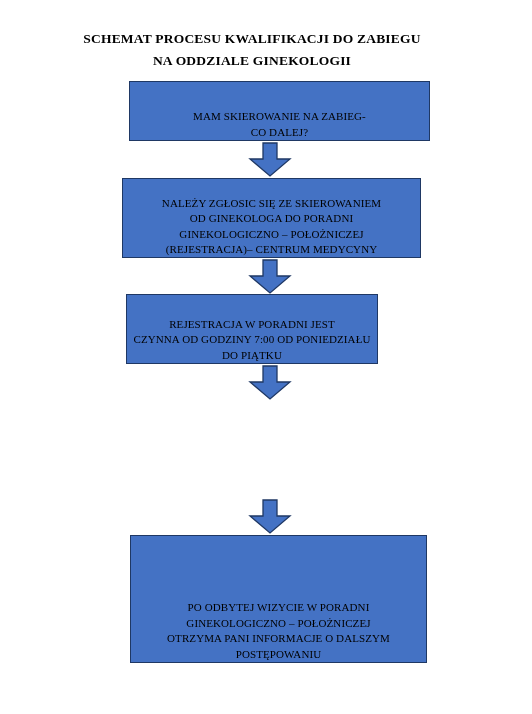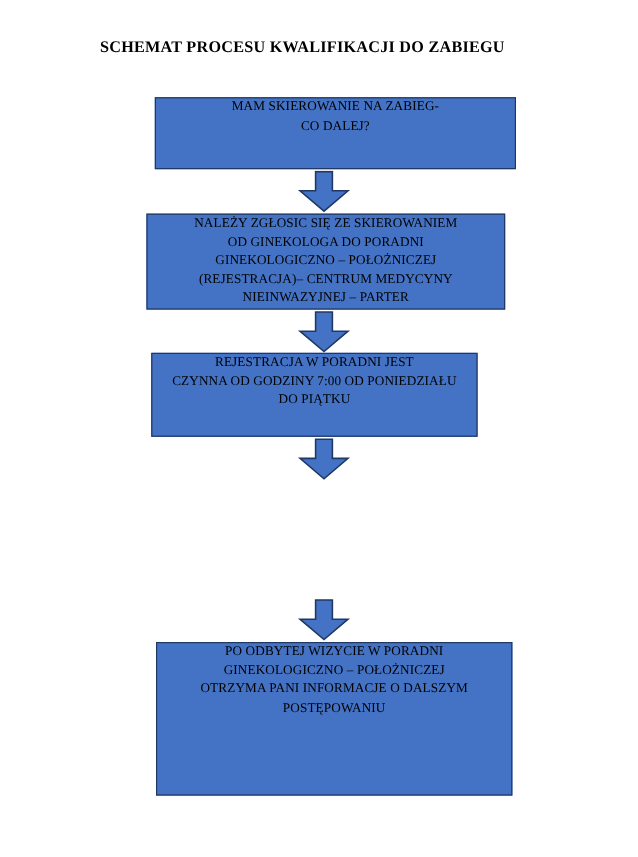--- a/index.html
+++ b/index.html
@@ -37,39 +37,39 @@
     white-space: nowrap;
   }
 
   .node {
     position: absolute;
     background: #4472c4;
     border: 1.2px solid #1f3864;
     box-sizing: border-box;
     overflow: hidden;
     display: flex;
-    align-items: flex-start;
+    align-items: flex-end;
     justify-content: center;
   }
   .node-text {
     width: 100%;
     text-align: center;
     color: #000000;
     font-size: 11px;
     line-height: 15.5px;
     letter-spacing: 0.1px;
     padding: 0 2px;
     box-sizing: border-box;
     white-space: pre-line;
   }
 
   
   #node-1 { left: 129px; top: 81px;  width: 301px; height: 60px; }
   #node-2 { left: 122px; top: 178px; width: 299px; height: 80px; }
-  #node-3 { left: 126px; top: 294px; width: 272px; height: 70px; }
+  #node-3 { left: 126px; top: 294px; width: 252px; height: 70px; }
   #node-4 { left: 127px; top: 400px; width: 300px; height: 98px; }
   #node-5 { left: 130px; top: 535px; width: 297px; height: 128px; }
 
   
   #node-2 .node-text { margin-bottom: -16px; }
   #node-4 .node-text { font-size: 10.6px; }
 
   .arrow {
     position: absolute;
     width: 44px;
@@ -80,20 +80,21 @@
   #arrow-3 { left: 248px; top: 365px; }
   #arrow-4 { left: 248px; top: 499px; }
 </style>
 </head>
 <body>
 
 <div id="flowchart">
 
   <div class="title-block">
     <div class="title-line">SCHEMAT PROCESU KWALIFIKACJI DO ZABIEGU</div>
+    <div class="title-line">NA ODDZIALE GINEKOLOGII</div>
   </div>
 
   <div class="node" id="node-1">
     <div class="node-text">MAM SKIEROWANIE NA ZABIEG-
 CO DALEJ?</div>
   </div>
 
   <div class="arrow" id="arrow-1">
     <svg width="44" height="36" viewBox="0 0 44 36" xmlns="http://www.w3.org/2000/svg">
       <polygon points="15,1 29,1 29,17 42,17 22,34 2,17 15,17" fill="#4472c4" stroke="#1f3864" stroke-width="1.3" stroke-linejoin="miter"></polygon>

